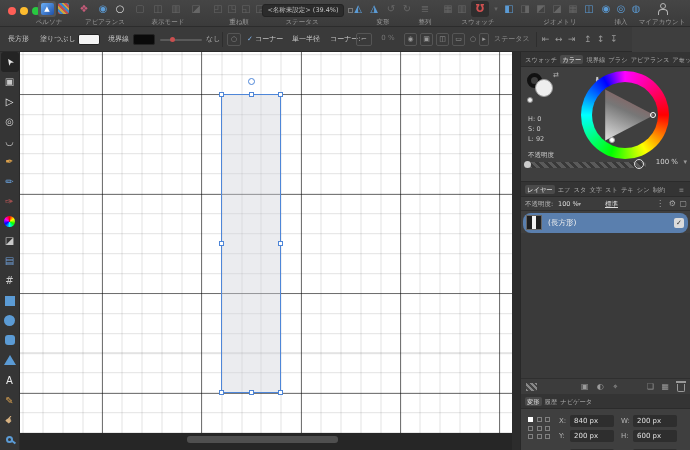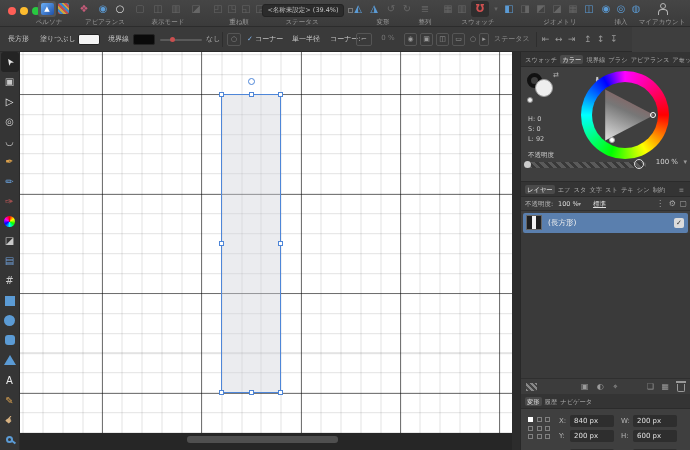--- a/index.html
+++ b/index.html
@@ -92,23 +92,23 @@
   .optrack{position:absolute;left:7px;top:95px;width:118px;height:6px;border-radius:3px;background:repeating-linear-gradient(45deg,#5a5a5a 0 3px,#383838 3px 6px);}
   .opknob{position:absolute;left:113px;top:92px;width:10px;height:10px;border:1.5px solid #ddd;border-radius:50%;background:transparent;}
   .opzero{position:absolute;left:3px;top:94px;width:7px;height:7px;border-radius:50%;background:#ccc;}
   .opval{position:absolute;right:12px;top:91px;font-size:7px;color:#d5d5d5;}
   .opdrop{position:absolute;right:3px;top:91px;font-size:7px;color:#9a9a9a;}
 
   
   #layershead{position:relative;height:14px;background:#3c3c3c;border-bottom:1px solid #2f2f2f;font-size:6.5px;line-height:14px;color:#b5b5b5;}
   .lh-opacity{position:absolute;left:4px;}
   .lh-opval{position:absolute;left:37px;color:#ddd;}
-  .lh-blend{position:absolute;left:72px;color:#ddd;text-decoration:underline;}
+  .lh-blend{position:absolute;left:84px;color:#ddd;text-decoration:underline;}
   .lh-ico{position:absolute;top:0;color:#a5a5a5;font-size:8px;}
-  #layerrow{position:relative;margin:2px 2px 0 2px;height:20px;background:#5a7fae;border-radius:2px;}
+  #layerrow{position:relative;margin:2px 2px 0 2px;height:20px;background:#5a7fae;border-radius:8px;}
   .lthumb{position:absolute;left:3px;top:2px;width:16px;height:15px;background:#1f1f1f;border:1px solid #666;}
   .lthumb i{position:absolute;left:5px;top:0;width:4px;height:13px;background:#f2f2f2;}
   .lname{position:absolute;left:25px;top:0;height:20px;line-height:20px;font-size:7.5px;color:#f0f0f0;}
   .lcheck{position:absolute;right:4px;top:5px;width:10px;height:10px;background:#dcdcdc;border-radius:2px;font-size:7px;line-height:10px;text-align:center;color:#333;}
   #layerlist{height:145px;background:#3a3a3a;}
   #layersfoot{position:relative;height:16px;background:#3c3c3c;border-top:1px solid #2f2f2f;}
   .lf-ico{position:absolute;top:0;height:16px;line-height:16px;font-size:8px;color:#9a9a9a;}
   .checker{position:absolute;left:5px;top:4px;width:11px;height:8px;background:repeating-linear-gradient(45deg,#888 0 2px,#444 2px 4px);}
   .trash{position:absolute;right:5px;top:5px;width:8px;height:8px;border:1px solid #999;border-top:none;border-radius:0 0 2px 2px;}
   .trash::before{content:"";position:absolute;top:-3px;left:-2px;right:-2px;height:1.5px;background:#999;}

